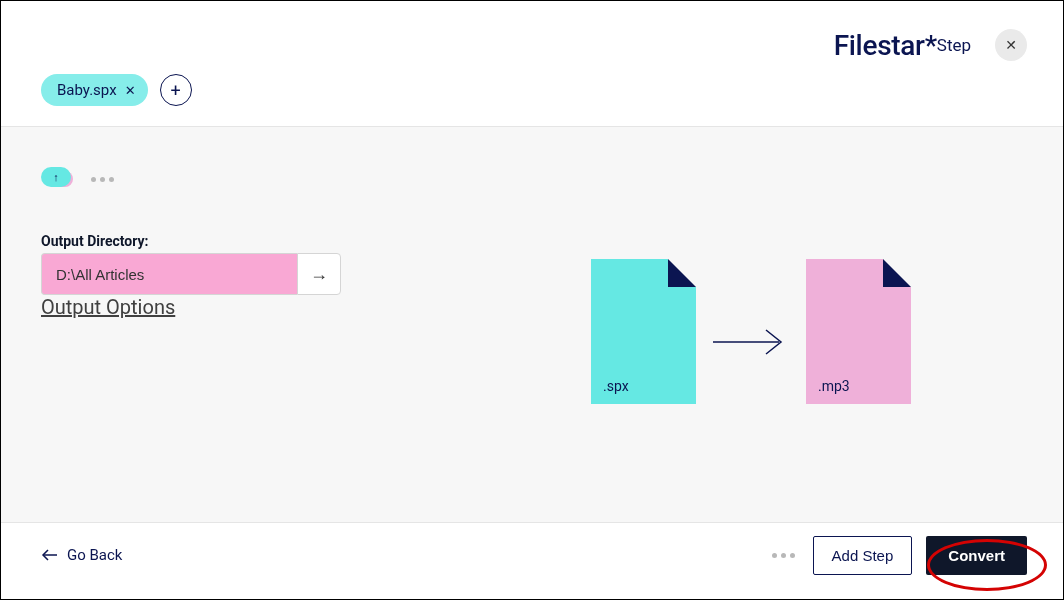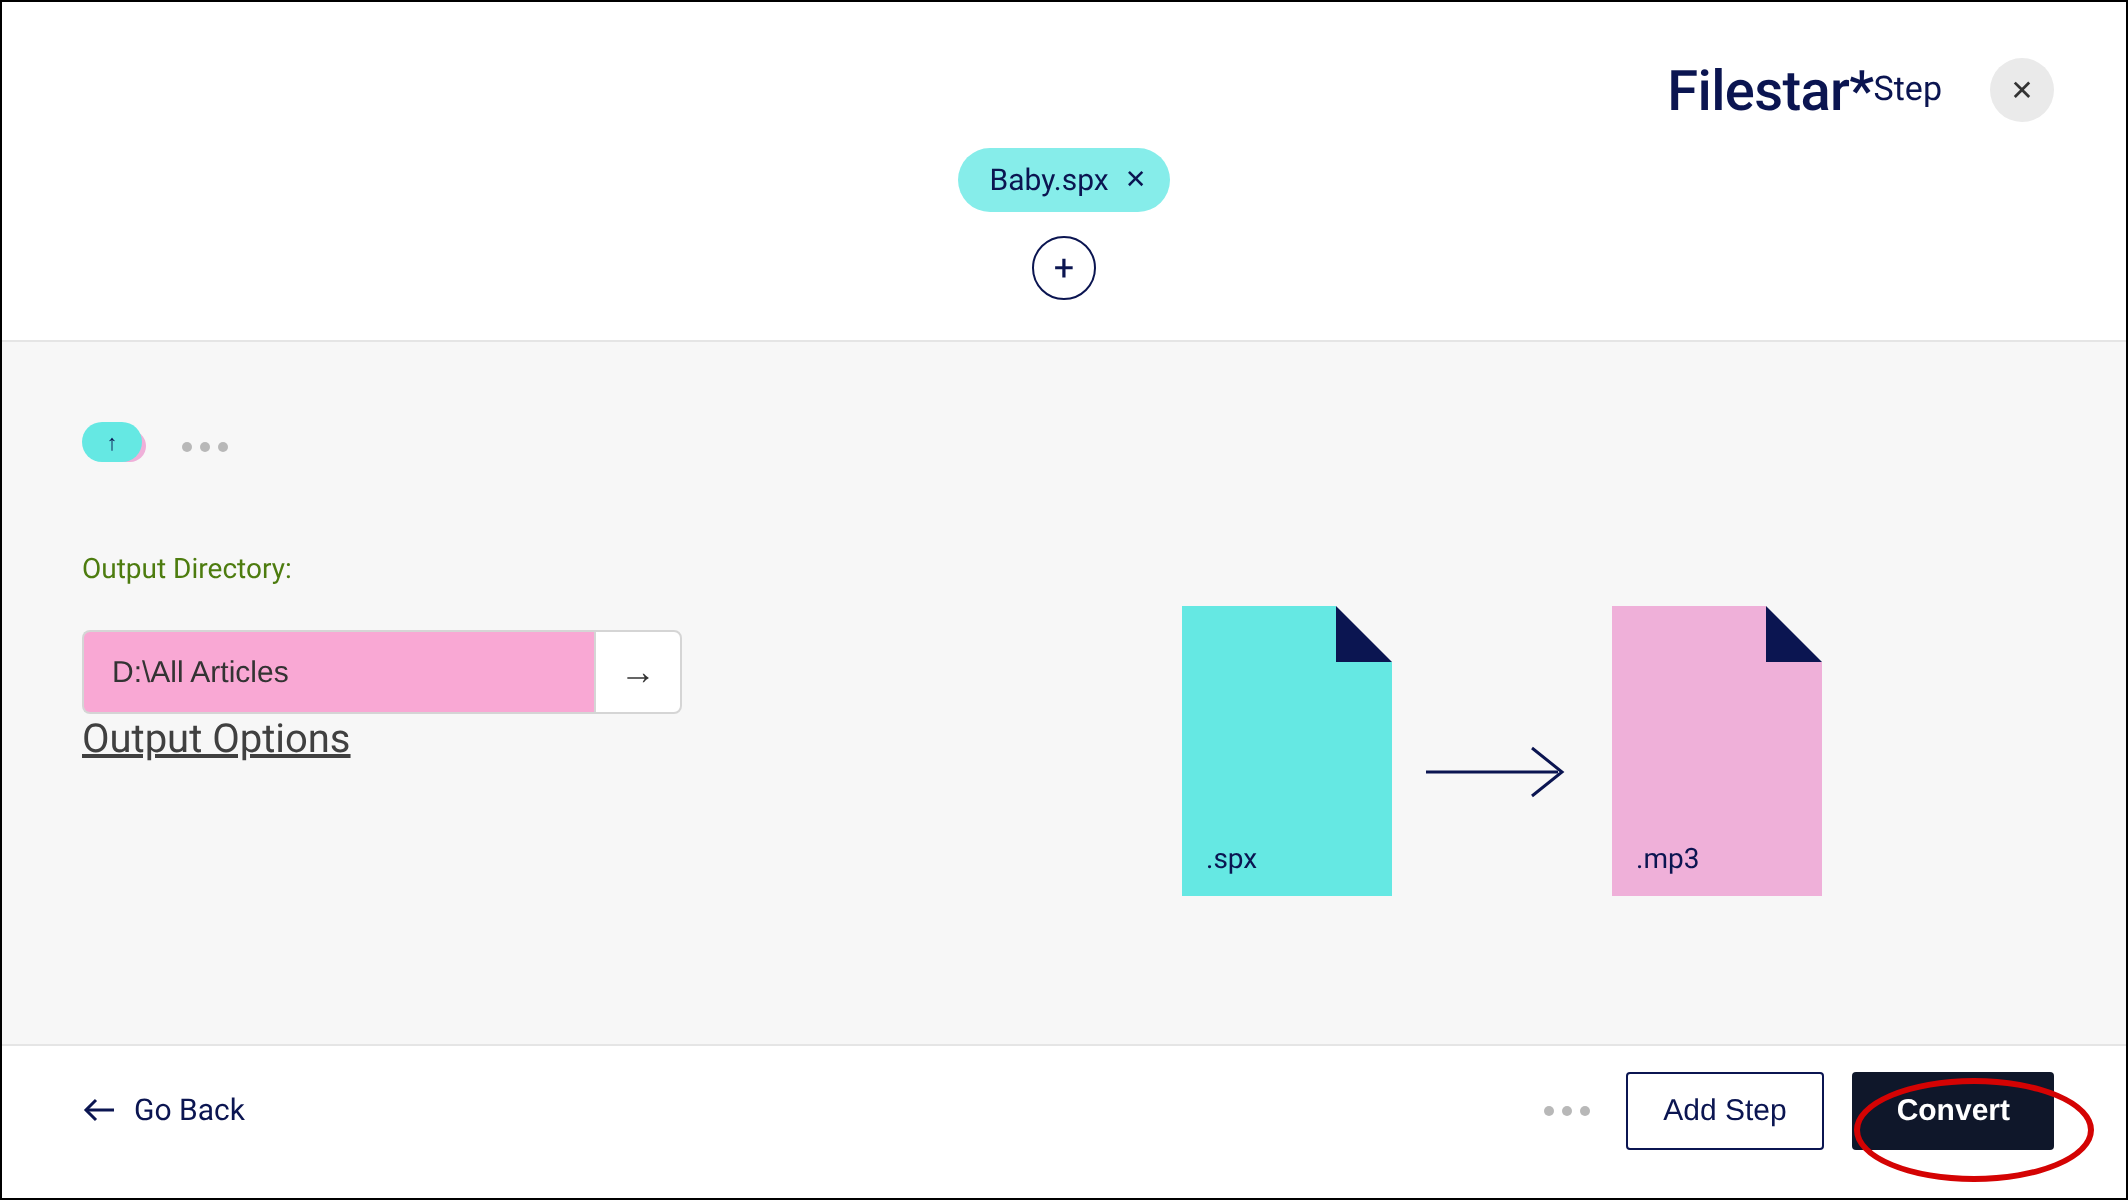--- a/index.html
+++ b/index.html
@@ -49,21 +49,20 @@
       cursor: pointer;
       color: #333;
       font-size: 14px;
       font-weight: 500;
     }
     .file-chips {
       display: flex;
       align-items: center;
       gap: 12px;
       padding: 12px 40px 20px 40px;
-      flex-direction: column;
     }
     .chip {
       background: #86edea;
       color: #0b1551;
       font-size: 15px;
       padding: 7px 12px 7px 16px;
       border-radius: 18px;
       display: flex;
       align-items: center;
       gap: 8px;
@@ -138,23 +137,23 @@
       gap: 4px;
     }
     .dots-title span, .dots-footer span {
       width: 5px;
       height: 5px;
       background: #b8b8b8;
       border-radius: 50%;
     }
     .output-label {
       font-size: 14px;
-      font-weight: 400;
-      color: #4d7c0f;
-      margin-bottom: 22px;
+      font-weight: 700;
+      color: #0f172a;
+      margin-bottom: 4px;
     }
     .output-row {
       display: flex;
       width: 300px;
       height: 42px;
     }
     .output-input {
       flex: 1;
       border: 1px solid #d5d5d5;
       border-right: none;

